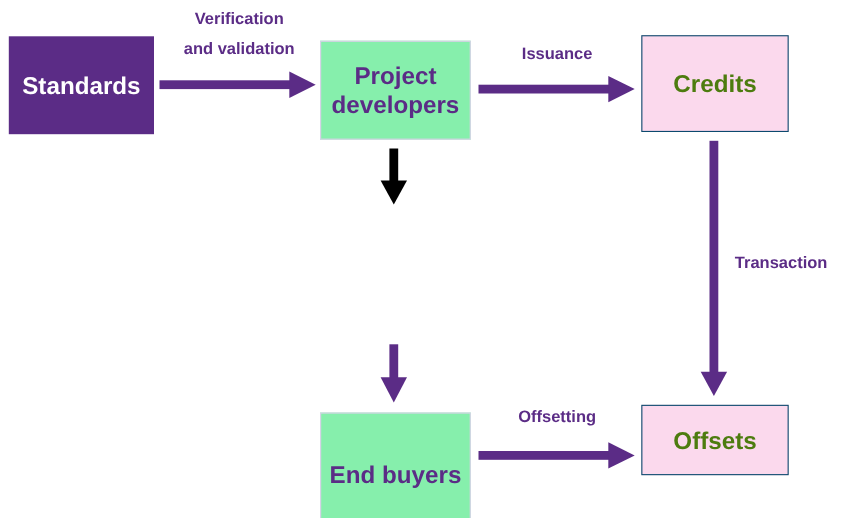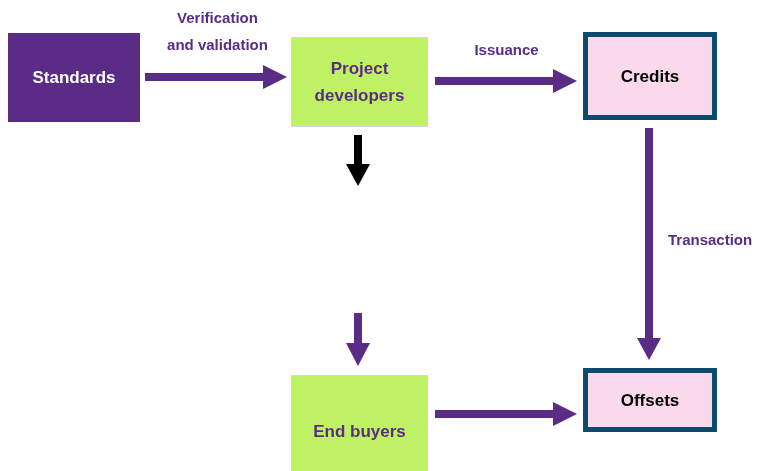--- a/index.html
+++ b/index.html
@@ -12,27 +12,27 @@
     overflow: hidden;
   }
   .box {
     position: absolute;
     box-sizing: border-box;
     display: flex;
     align-items: center;
     justify-content: center;
     text-align: center;
     font-weight: bold;
-    font-size: 17px;
+    font-size: 22px;
     line-height: 27px;
     white-space: pre-line;
   }
   .box--dark { background: #5B2C86; color: #ffffff; }
-  .box--lav  { background: #bef264; border: 1px solid #DCD0EC; color: #5B2C86; }
-  .box--pink { background: #FBD9ED; border: 5px solid #0c4a6e; color: #000000; }
+  .box--lav  { background: #86efac; border: 1px solid #DCD0EC; color: #5B2C86; }
+  .box--pink { background: #FBD9ED; border: 1px solid #0c4a6e; color: #4d7c0f; }
 
   #standards           { left: 8px;   top: 33px;  width: 132px; height: 89px; }
   #project-developers  { left: 291px; top: 37px;  width: 137px; height: 90px; }
   #credits             { left: 583px; top: 32px;  width: 134px; height: 88px; }
   #brokers             { left: 291px; top: 190px; width: 137px; height: 115px; }
   #end-buyers          { left: 291px; top: 375px; width: 137px; height: 113px; }
   #offsets             { left: 583px; top: 368px; width: 134px; height: 64px; }
 
   .flow-label {
     position: absolute;
@@ -96,16 +96,17 @@
 
   <div class="box box--lav" id="end-buyers">End buyers</div>
 
   <div class="box box--pink" id="offsets">Offsets</div>
 
   <div class="flow-label" id="label-verification">Verification
 and validation</div>
 
   <div class="flow-label" id="label-issuance">Issuance</div>
 
+  <div class="flow-label" id="label-offsetting">Offsetting</div>
 
   <div class="flow-label" id="label-transaction">Transaction</div>
 
 </div>
 
 </body></html>

